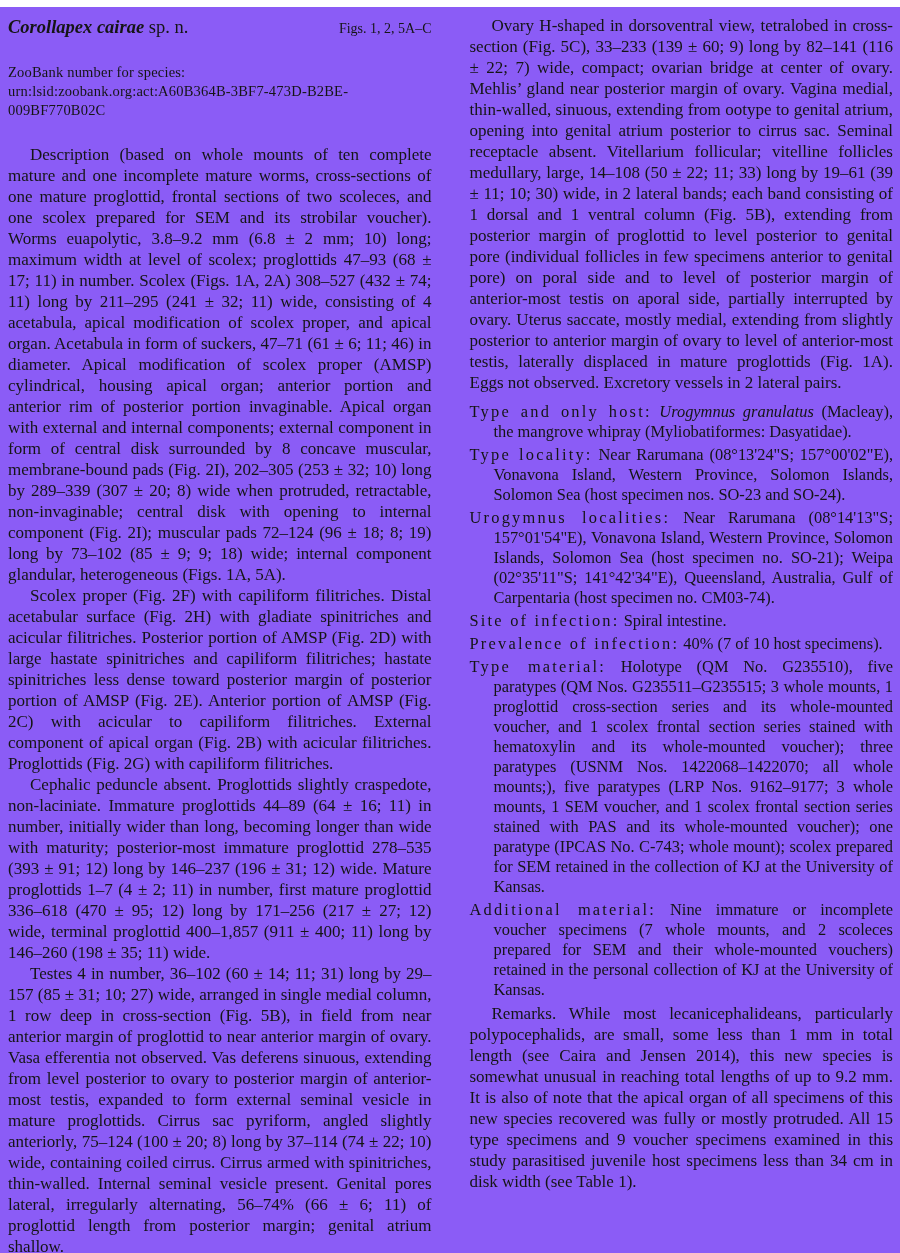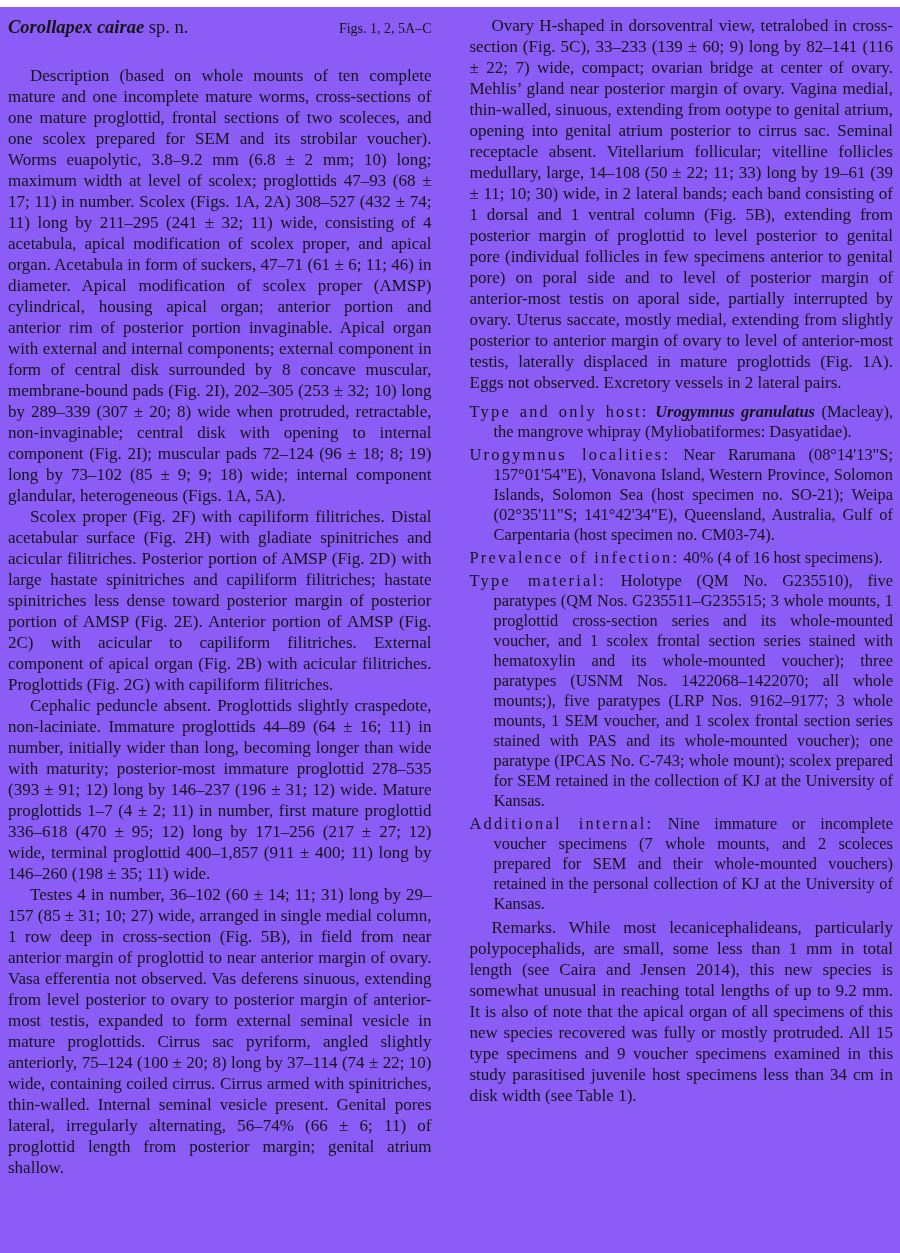--- a/index.html
+++ b/index.html
@@ -56,63 +56,67 @@
   .entry {
     margin: 0 0 3px 0;
     text-align: justify;
     font-size: 16.4px;
     line-height: 20px;
     padding-left: 24px;
     text-indent: -24px;
   }
   .entry-label { letter-spacing: 0.135em; font-family: Liberation Serif, serif; }
   .entry-label::after { content: " "; letter-spacing: normal; }
-  .sp-italic { font-style: italic; font-weight: bold; }
+  .sp-italic { font-style: italic; }
 
   .remarks { margin-top: 22px; }
 </style>
 </head>
 <body>
 
 <div class="page">
 
   <div class="col">
 
     <div class="heading-row">
       <span><span class="species-name">Corollapex cairae</span><span class="species-suffix"> sp. n.</span></span>
       <span class="figs-ref">Figs. 1, 2, 5A–C</span>
     </div>
 
     <div class="zoobank">
+      <div>ZooBank number for species:</div>
+      <div>urn:lsid:zoobank.org:act:A60B364B-3BF7-473D-B2BE-009BF770B02C</div>
     </div>
 
     <p class="body ind"><span class="lead">Description</span><span> (based on whole mounts of ten complete mature and one incomplete mature worms, cross-sections of one mature proglottid, frontal sections of two scoleces, and one scolex prepared for SEM and its strobilar voucher). Worms euapolytic, 3.8–9.2 mm (6.8 ± 2 mm; 10) long; maximum width at level of scolex; proglottids 47–93 (68 ± 17; 11) in number. Scolex (Figs. 1A, 2A) 308–527 (432 ± 74; 11) long by 211–295 (241 ± 32; 11) wide, consisting of 4 acetabula, apical modification of scolex proper, and apical organ. Acetabula in form of suckers, 47–71 (61 ± 6; 11; 46) in diameter. Apical modification of scolex proper (AMSP) cylindrical, housing apical organ; anterior portion and anterior rim of posterior portion invaginable. Apical organ with external and internal components; external component in form of central disk surrounded by 8 concave muscular, membrane-bound pads (Fig. 2I), 202–305 (253 ± 32; 10) long by 289–339 (307 ± 20; 8) wide when protruded, retractable, non-invaginable; central disk with opening to internal component (Fig. 2I); muscular pads 72–124 (96 ± 18; 8; 19) long by 73–102 (85 ± 9; 9; 18) wide; internal component glandular, heterogeneous (Figs. 1A, 5A).</span></p>
 
     <p class="body ind">Scolex proper (Fig. 2F) with capiliform filitriches. Distal acetabular surface (Fig. 2H) with gladiate spinitriches and acicular filitriches. Posterior portion of AMSP (Fig. 2D) with large hastate spinitriches and capiliform filitriches; hastate spinitriches less dense toward posterior margin of posterior portion of AMSP (Fig. 2E). Anterior portion of AMSP (Fig. 2C) with acicular to capiliform filitriches. External component of apical organ (Fig. 2B) with acicular filitriches. Proglottids (Fig. 2G) with capiliform filitriches.</p>
 
     <p class="body ind">Cephalic peduncle absent. Proglottids slightly craspedote, non-laciniate. Immature proglottids 44–89 (64 ± 16; 11) in number, initially wider than long, becoming longer than wide with maturity; posterior-most immature proglottid 278–535 (393 ± 91; 12) long by 146–237 (196 ± 31; 12) wide. Mature proglottids 1–7 (4 ± 2; 11) in number, first mature proglottid 336–618 (470 ± 95; 12) long by 171–256 (217 ± 27; 12) wide, terminal proglottid 400–1,857 (911 ± 400; 11) long by 146–260 (198 ± 35; 11) wide.</p>
 
     <p class="body ind">Testes 4 in number, 36–102 (60 ± 14; 11; 31) long by 29–157 (85 ± 31; 10; 27) wide, arranged in single medial column, 1 row deep in cross-section (Fig. 5B), in field from near anterior margin of proglottid to near anterior margin of ovary. Vasa efferentia not observed. Vas deferens sinuous, extending from level posterior to ovary to posterior margin of anterior-most testis, expanded to form external seminal vesicle in mature proglottids. Cirrus sac pyriform, angled slightly anteriorly, 75–124 (100 ± 20; 8) long by 37–114 (74 ± 22; 10) wide, containing coiled cirrus. Cirrus armed with spinitriches, thin-walled. Internal seminal vesicle present. Genital pores lateral, irregularly alternating, 56–74% (66 ± 6; 11) of proglottid length from posterior margin; genital atrium shallow.</p>
   </div>
 
   <div class="col">
 
     <p class="body ind">Ovary H-shaped in dorsoventral view, tetralobed in cross-section (Fig. 5C), 33–233 (139 ± 60; 9) long by 82–141 (116 ± 22; 7) wide, compact; ovarian bridge at center of ovary. Mehlis’ gland near posterior margin of ovary. Vagina medial, thin-walled, sinuous, extending from ootype to genital atrium, opening into genital atrium posterior to cirrus sac. Seminal receptacle absent. Vitellarium follicular; vitelline follicles medullary, large, 14–108 (50 ± 22; 11; 33) long by 19–61 (39 ± 11; 10; 30) wide, in 2 lateral bands; each band consisting of 1 dorsal and 1 ventral column (Fig. 5B), extending from posterior margin of proglottid to level posterior to genital pore (individual follicles in few specimens anterior to genital pore) on poral side and to level of posterior margin of anterior-most testis on aporal side, partially interrupted by ovary. Uterus saccate, mostly medial, extending from slightly posterior to anterior margin of ovary to level of anterior-most testis, laterally displaced in mature proglottids (Fig. 1A). Eggs not observed. Excretory vessels in 2 lateral pairs.</p>
 
     <div class="entries">
 
       <p class="entry"><span class="entry-label">Type and only host:</span><span class="sp-italic">Urogymnus granulatus</span><span> (Macleay), the mangrove whipray (Myliobatiformes: Dasyatidae).</span></p>
 
+      <p class="entry"><span class="entry-label">Type locality:</span><span>Near Rarumana (08°13'24"S; 157°00'02"E), Vonavona Island, Western Province, Solomon Islands, Solomon Sea (host specimen nos. SO-23 and SO-24).</span></p>
 
       <p class="entry"><span class="entry-label">Urogymnus localities:</span><span>Near Rarumana (08°14'13"S; 157°01'54"E), Vonavona Island, Western Province, Solomon Islands, Solomon Sea (host specimen no. SO-21); Weipa (02°35'11"S; 141°42'34"E), Queensland, Australia, Gulf of Carpentaria (host specimen no. CM03-74).</span></p>
 
+      <p class="entry"><span class="entry-label">Site of infection:</span><span>Spiral intestine.</span></p>
 
-      <p class="entry"><span class="entry-label">Prevalence of infection:</span><span>40% (4 of 16 host specimens).</span></p>
+      <p class="entry"><span class="entry-label">Prevalence of infection:</span><span>40% (7 of 10 host specimens).</span></p>
 
       <p class="entry"><span class="entry-label">Type material:</span><span>Holotype (QM No. G235510), five paratypes (QM Nos. G235511–G235515; 3 whole mounts, 1 proglottid cross-section series and its whole-mounted voucher, and 1 scolex frontal section series stained with hematoxylin and its whole-mounted voucher); three paratypes (USNM Nos. 1422068–1422070; all whole mounts;), five paratypes (LRP Nos. 9162–9177; 3 whole mounts, 1 SEM voucher, and 1 scolex frontal section series stained with PAS and its whole-mounted voucher); one paratype (IPCAS No. C-743; whole mount); scolex prepared for SEM retained in the collection of KJ at the University of Kansas.</span></p>
 
-      <p class="entry"><span class="entry-label">Additional internal:</span><span>Nine immature or incomplete voucher specimens (7 whole mounts, and 2 scoleces prepared for SEM and their whole-mounted vouchers) retained in the personal collection of KJ at the University of Kansas.</span></p>
+      <p class="entry"><span class="entry-label">Additional material:</span><span>Nine immature or incomplete voucher specimens (7 whole mounts, and 2 scoleces prepared for SEM and their whole-mounted vouchers) retained in the personal collection of KJ at the University of Kansas.</span></p>
 
     </div>
 
     <p class="body ind remarks"><span class="lead">Remarks.</span><span> While most lecanicephalideans, particularly polypocephalids, are small, some less than 1 mm in total length (see Caira and Jensen 2014), this new species is somewhat unusual in reaching total lengths of up to 9.2 mm. It is also of note that the apical organ of all specimens of this new species recovered was fully or mostly protruded. All 15 type specimens and 9 voucher specimens examined in this study parasitised juvenile host specimens less than 34 cm in disk width (see Table 1).</span></p>
   </div>
 </div>
 
 </body></html>

